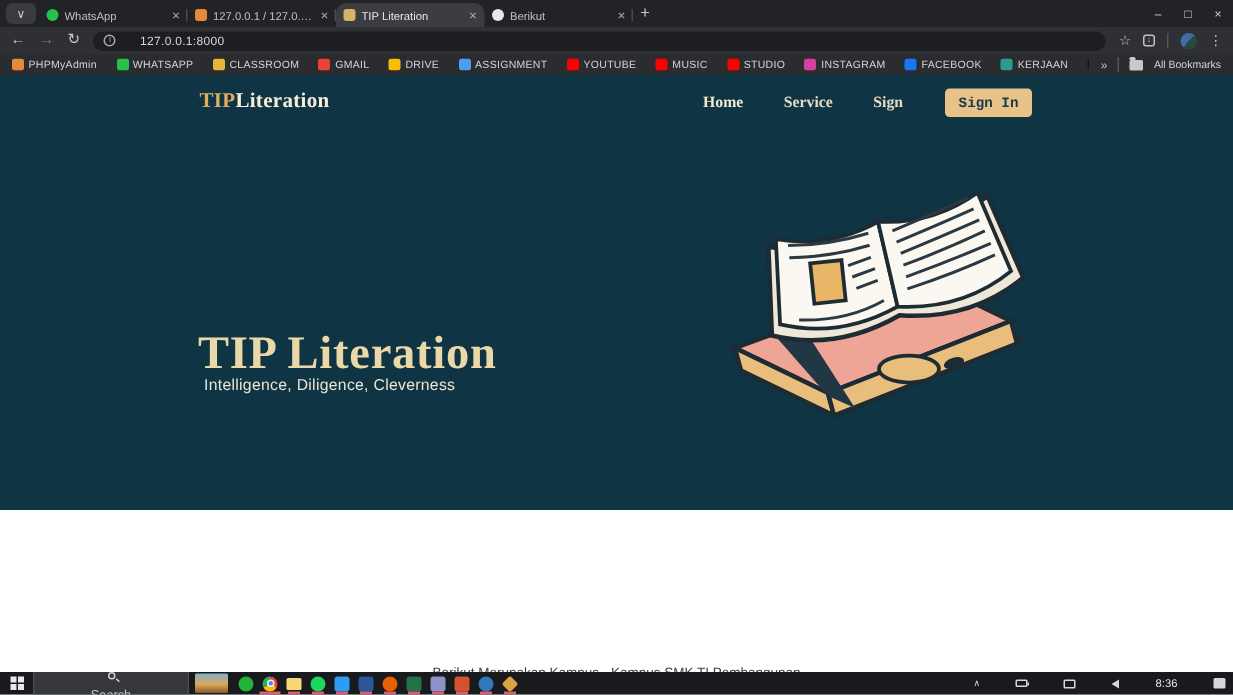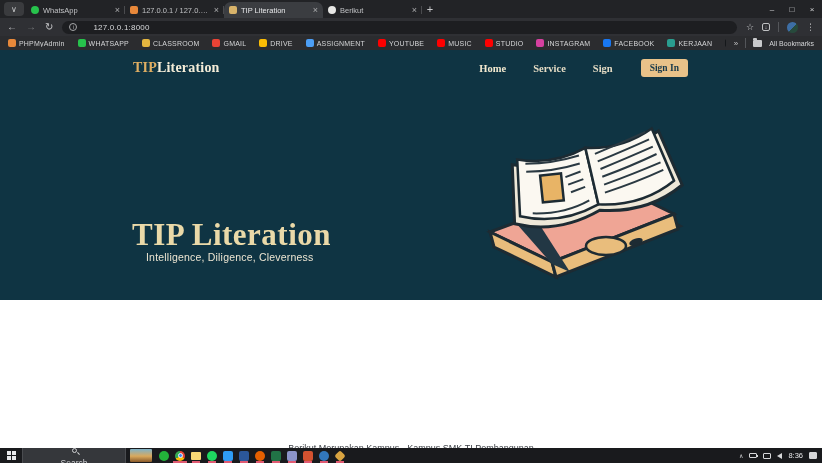--- a/index.html
+++ b/index.html
@@ -48,33 +48,33 @@
   .bm-list{display:flex;align-items:center;gap:13px;overflow:hidden;flex:1;}
   .bm{display:flex;align-items:center;gap:3px;white-space:nowrap;letter-spacing:.2px;}
   .bm-ic{width:8px;height:8px;border-radius:2px;flex:none;}
   .bm-right{display:flex;align-items:center;gap:7px;margin-left:8px;}
   .chev2{font-size:8px;color:#c0c1c3;}
   .folder-ic{width:9px;height:7px;background:#c8c9cb;border-radius:1px;position:relative;}
   .folder-ic::before{content:"";position:absolute;top:-2px;left:0;width:4px;height:2px;background:#c8c9cb;border-radius:1px 1px 0 0;}
 
   
   .page{position:absolute;top:50px;left:0;right:0;height:398px;background:#fff;overflow:hidden;}
-  .hero{position:absolute;top:0;left:0;right:0;height:250px;background:var(--teal);}
+  .hero{position:absolute;top:0;left:0;right:0;height:290px;background:var(--teal);}
   .site-header{position:absolute;top:6px;left:133px;right:134px;height:24px;display:flex;align-items:center;}
   .logo{font-family:"Liberation Serif",serif;font-weight:bold;font-size:14px;letter-spacing:.2px;}
   .logo .accent{color:var(--gold);}
   .logo .rest{color:#f5edd8;}
   .nav{margin-left:auto;display:flex;gap:27px;}
   .nav-link{font-family:"Liberation Serif",serif;font-weight:bold;font-size:10.5px;color:#e4dbc4;text-decoration:none;}
   .nav-link.active{color:#f4ead0;}
-  .signin{margin-left:28px;background:var(--btn);color:#16384a;font-family:Liberation Serif, serif;font-weight:bold;
+  .signin{margin-left:28px;background:var(--btn);color:#16384a;font-family:Liberation Mono, monospace;font-weight:bold;
     font-size:9.5px;padding:4px 9px;border-radius:3px;border:none;}
   .hero-title{position:absolute;left:132px;top:167px;font-family:"Liberation Serif",serif;font-weight:bold;
     font-size:31px;color:#ead9a8;letter-spacing:.5px;}
-  .hero-sub{position:absolute;left:146px;top:201px;font-size:10.5px;color:#ece5d2;letter-spacing:.2px;}
+  .hero-sub{position:absolute;left:136px;top:201px;font-size:10.5px;color:#ece5d2;letter-spacing:.2px;}
   .illus{position:absolute;left:472px;top:70px;width:220px;height:180px;}
 
   .service-title{position:absolute;top:372px;left:0;right:0;text-align:center;font-family:"Liberation Serif",serif;
     font-weight:bold;font-size:17px;color:#23262b;}
   .service-sub{position:absolute;top:393px;left:0;right:0;text-align:center;font-size:9px;color:#3c4046;}
 
   
   .taskbar{position:absolute;bottom:0;left:0;right:0;height:15px;background:var(--taskbar);display:flex;align-items:center;z-index:5;}
   .start{width:22px;height:15px;display:flex;align-items:center;justify-content:center;}
   .win-logo{display:grid;grid-template-columns:4px 4px;grid-template-rows:4px 4px;gap:1px;}
@@ -87,21 +87,21 @@
   .apps{display:flex;align-items:center;}
   .app{position:relative;width:16px;height:15px;display:flex;align-items:center;justify-content:center;}
   .app.running::after{content:"";position:absolute;bottom:0;left:4px;right:4px;height:2px;background:var(--underline);}
   .app.focused::after{left:1px;right:1px;}
   .app-ic{width:10px;height:10px;border-radius:2px;display:block;}
   .app-ic.circle{border-radius:50%;}
   .app-ic.folder{height:8px;border-radius:1px;margin-top:1px;}
   .app-ic.diamond{width:8px;height:8px;transform:rotate(45deg);}
   .app-ic.chrome-glyph{border-radius:50%;background:conic-gradient(#ea4335 0 33%,#fbbc05 0 66%,#34a853 0 100%);position:relative;}
   .app-ic.chrome-glyph::after{content:"";position:absolute;inset:2.5px;background:#4285f4;border:1px solid #f2f2f2;border-radius:50%;}
-  .tray{margin-left:auto;display:flex;align-items:center;gap:6px;padding-right:5px;}
+  .tray{margin-left:auto;display:flex;align-items:center;gap:24px;padding-right:5px;}
   .tray-chev{color:#d6d7d9;font-size:6px;line-height:1;}
   .batt{width:8px;height:5px;border:1px solid #d6d7d9;border-radius:1px;position:relative;}
   .batt::after{content:"";position:absolute;right:-2px;top:1px;width:1px;height:2px;background:#d6d7d9;}
   .moni{width:8px;height:6px;border:1px solid #d6d7d9;border-radius:1px;}
   .vol{width:0;height:0;border-top:3px solid transparent;border-bottom:3px solid transparent;border-right:5px solid #d6d7d9;}
   .clock{font-size:7.5px;color:#e6e7e9;}
   .notif{width:8px;height:7px;border:1px solid #d6d7d9;border-radius:1px;background:#d6d7d9;}
 </style>
 </head>
 <body>

